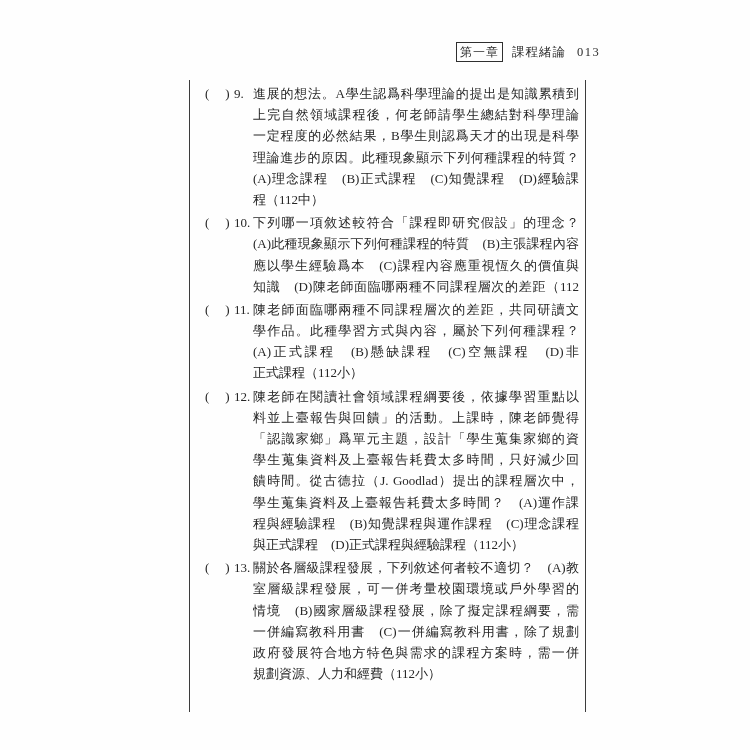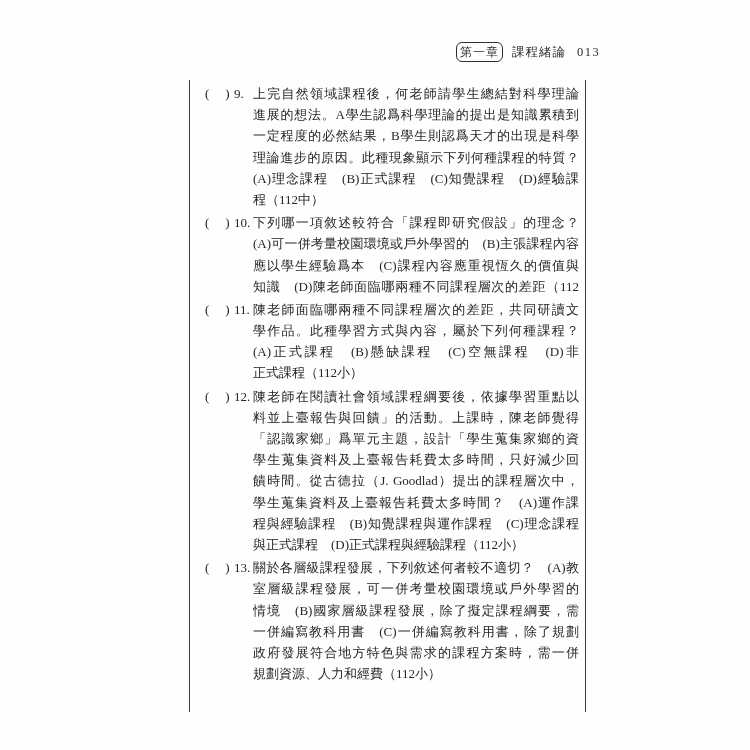--- a/index.html
+++ b/index.html
@@ -11,21 +11,21 @@
   .page{position:absolute;inset:0;background:#fefefe;}
 
   
   .header{
     position:absolute;top:41px;left:456px;height:22px;
     display:flex;align-items:center;font-size:12.5px;color:#2b2b2b;
   }
   .chapter-badge{
     display:inline-flex;align-items:center;justify-content:center;
     min-width:46px;height:20px;padding:0 3px;box-sizing:border-box;
-    border:1.3px solid #2f2f2f;border-radius:6px;
+    border:1.3px solid #2f2f2f;border-radius:0;
     font-size:12px;letter-spacing:1px;
   }
   .chapter-title{margin-left:9px;letter-spacing:1px;text-align:right;}
   .page-number{margin-left:11px;letter-spacing:1.5px;}
 
   
   .content{
     position:absolute;left:189px;top:80px;width:397px;height:632px;
     box-sizing:border-box;
     border-left:1.5px solid #3c3c3c;border-right:1.5px solid #3c3c3c;
@@ -53,34 +53,34 @@
     <span class="chapter-badge">第一章</span>
     <span class="chapter-title">課程緒論</span>
     <span class="page-number">013</span>
   </div>
 
   <div class="content" id="question-list">
       <div class="question">
         <span class="q-marker">(　)</span>
         <span class="q-num">9.</span>
         <div class="q-lines">
+          <div class="q-line">進展的想法。A學生認爲科學理論的提出是知識累積到</div>
           <div class="q-line">上完自然領域課程後，何老師請學生總結對科學理論</div>
-          <div class="q-line">進展的想法。A學生認爲科學理論的提出是知識累積到</div>
           <div class="q-line">一定程度的必然結果，B學生則認爲天才的出現是科學</div>
           <div class="q-line">理論進步的原因。此種現象顯示下列何種課程的特質？</div>
           <div class="q-line">(A)理念課程　(B)正式課程　(C)知覺課程　(D)經驗課</div>
           <div class="q-line last">程（112中）</div>
         </div>
       </div>
       <div class="question">
         <span class="q-marker">(　)</span>
         <span class="q-num">10.</span>
         <div class="q-lines">
           <div class="q-line">下列哪一項敘述較符合「課程即研究假設」的理念？</div>
-          <div class="q-line">(A)可一併考量校園環境或戶外學習的　(B)主張課程內容</div>
+          <div class="q-line">(A)此種現象顯示下列何種課程的特質　(B)主張課程內容</div>
           <div class="q-line">應以學生經驗爲本　(C)課程內容應重視恆久的價值與</div>
           <div class="q-line last">知識　(D)陳老師面臨哪兩種不同課程層次的差距（112中）</div>
         </div>
       </div>
       <div class="question">
         <span class="q-marker">(　)</span>
         <span class="q-num">11.</span>
         <div class="q-lines">
           <div class="q-line">陳老師面臨哪兩種不同課程層次的差距，共同研讀文</div>
           <div class="q-line">學作品。此種學習方式與內容，屬於下列何種課程？</div>

